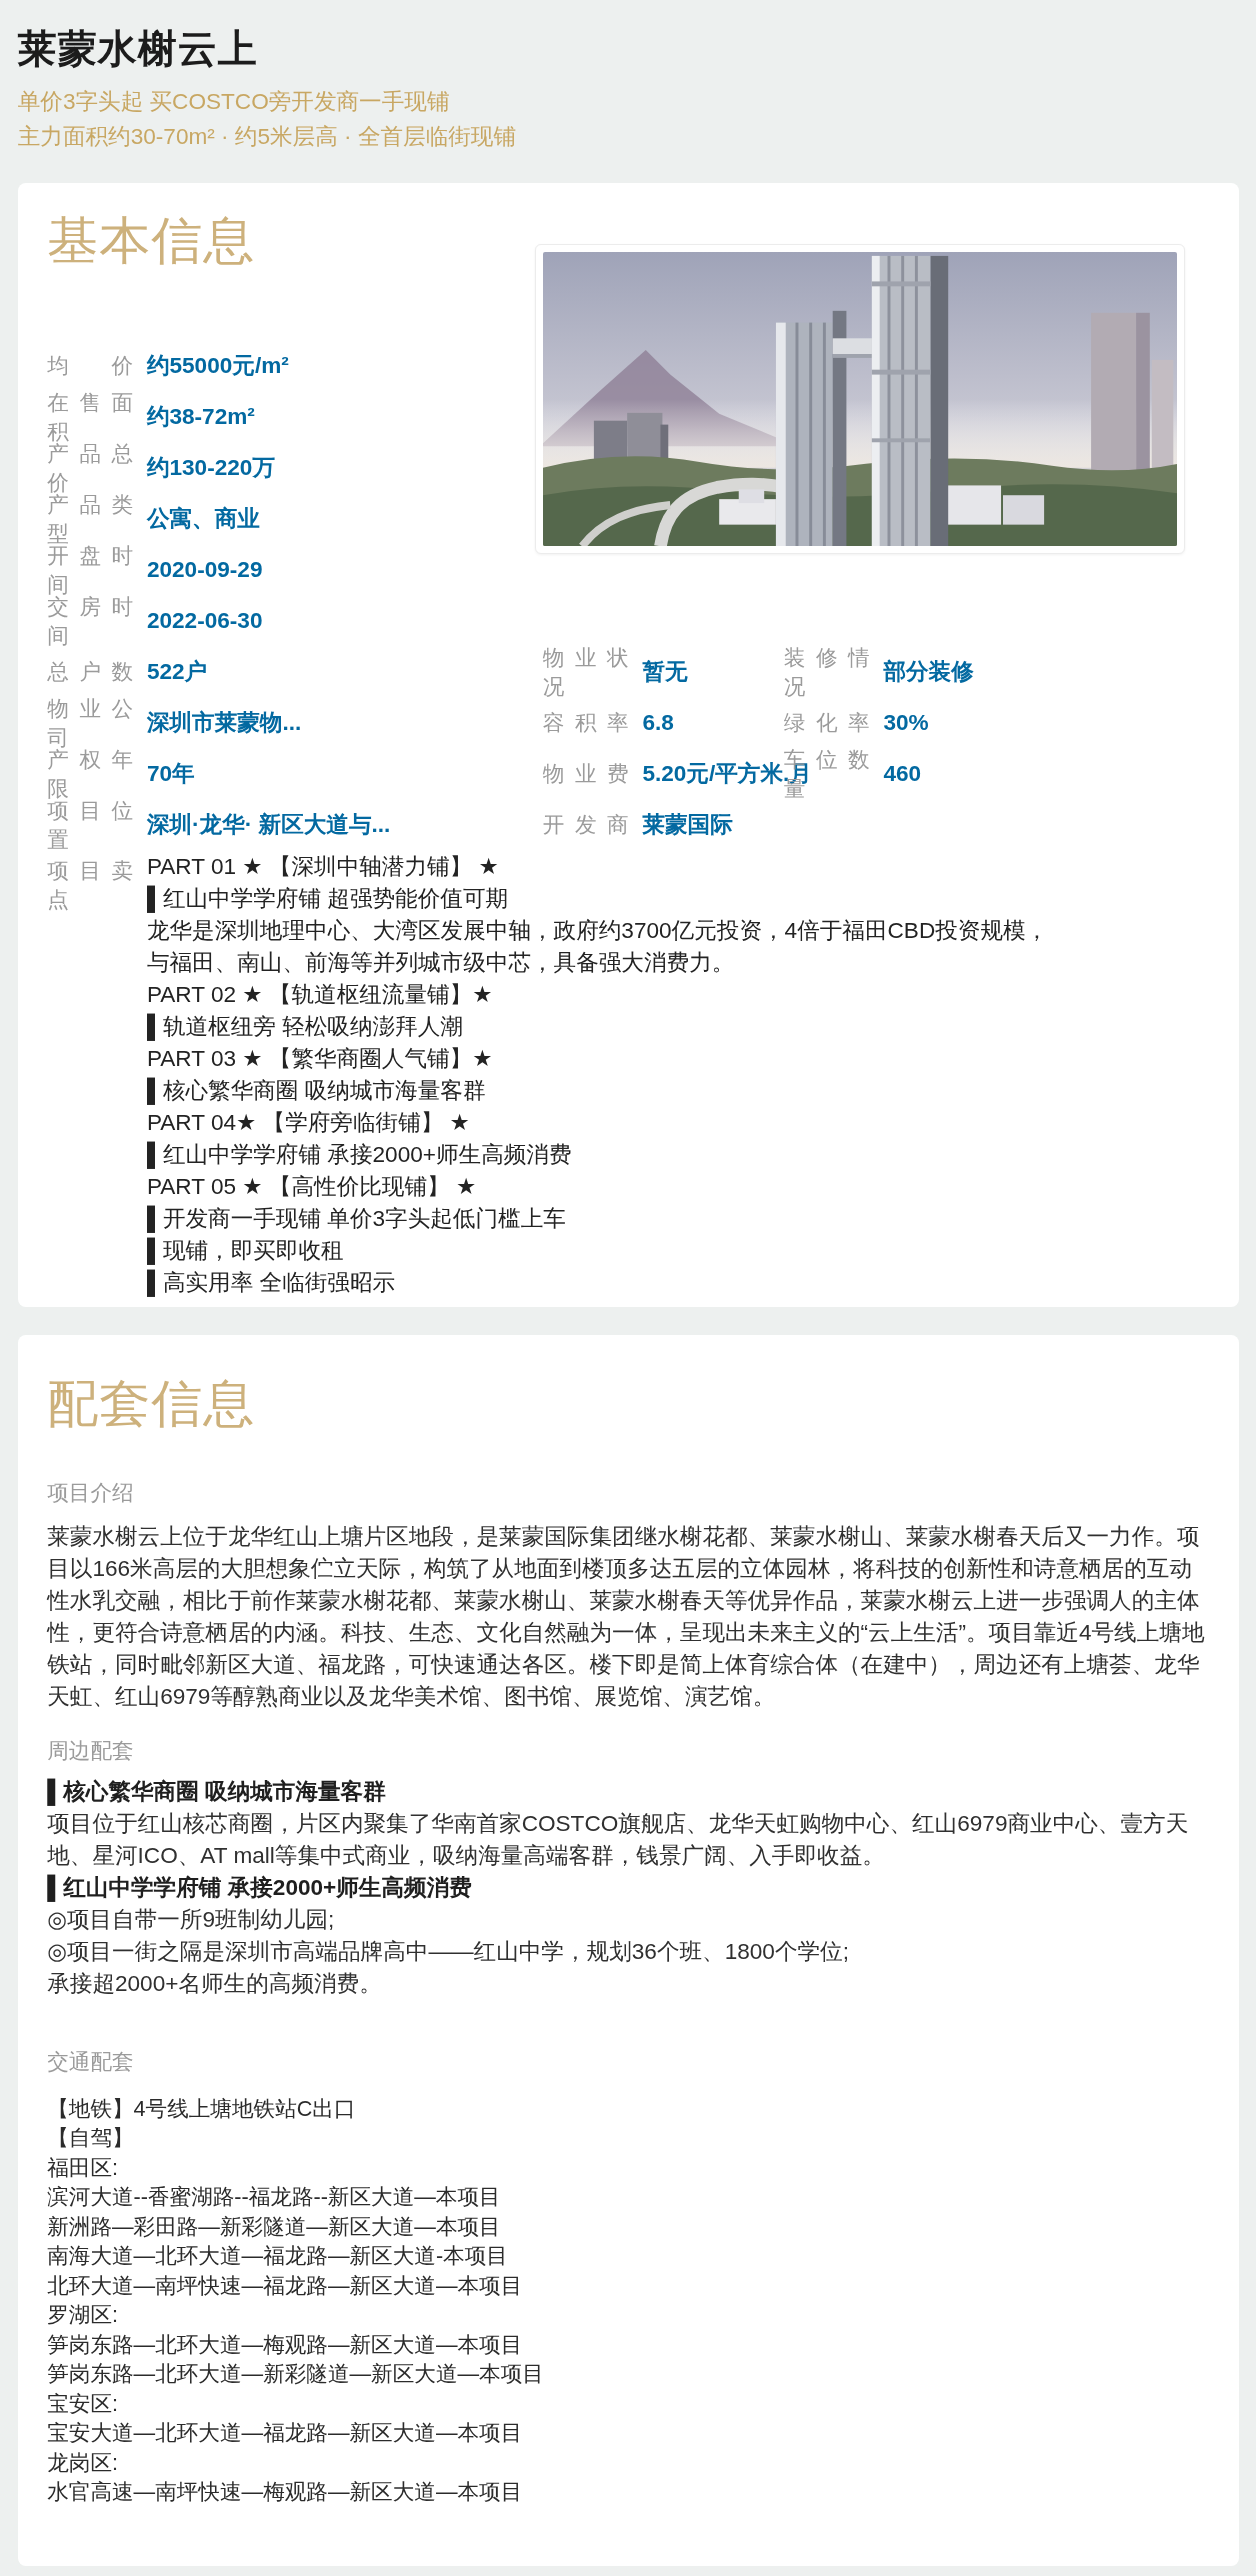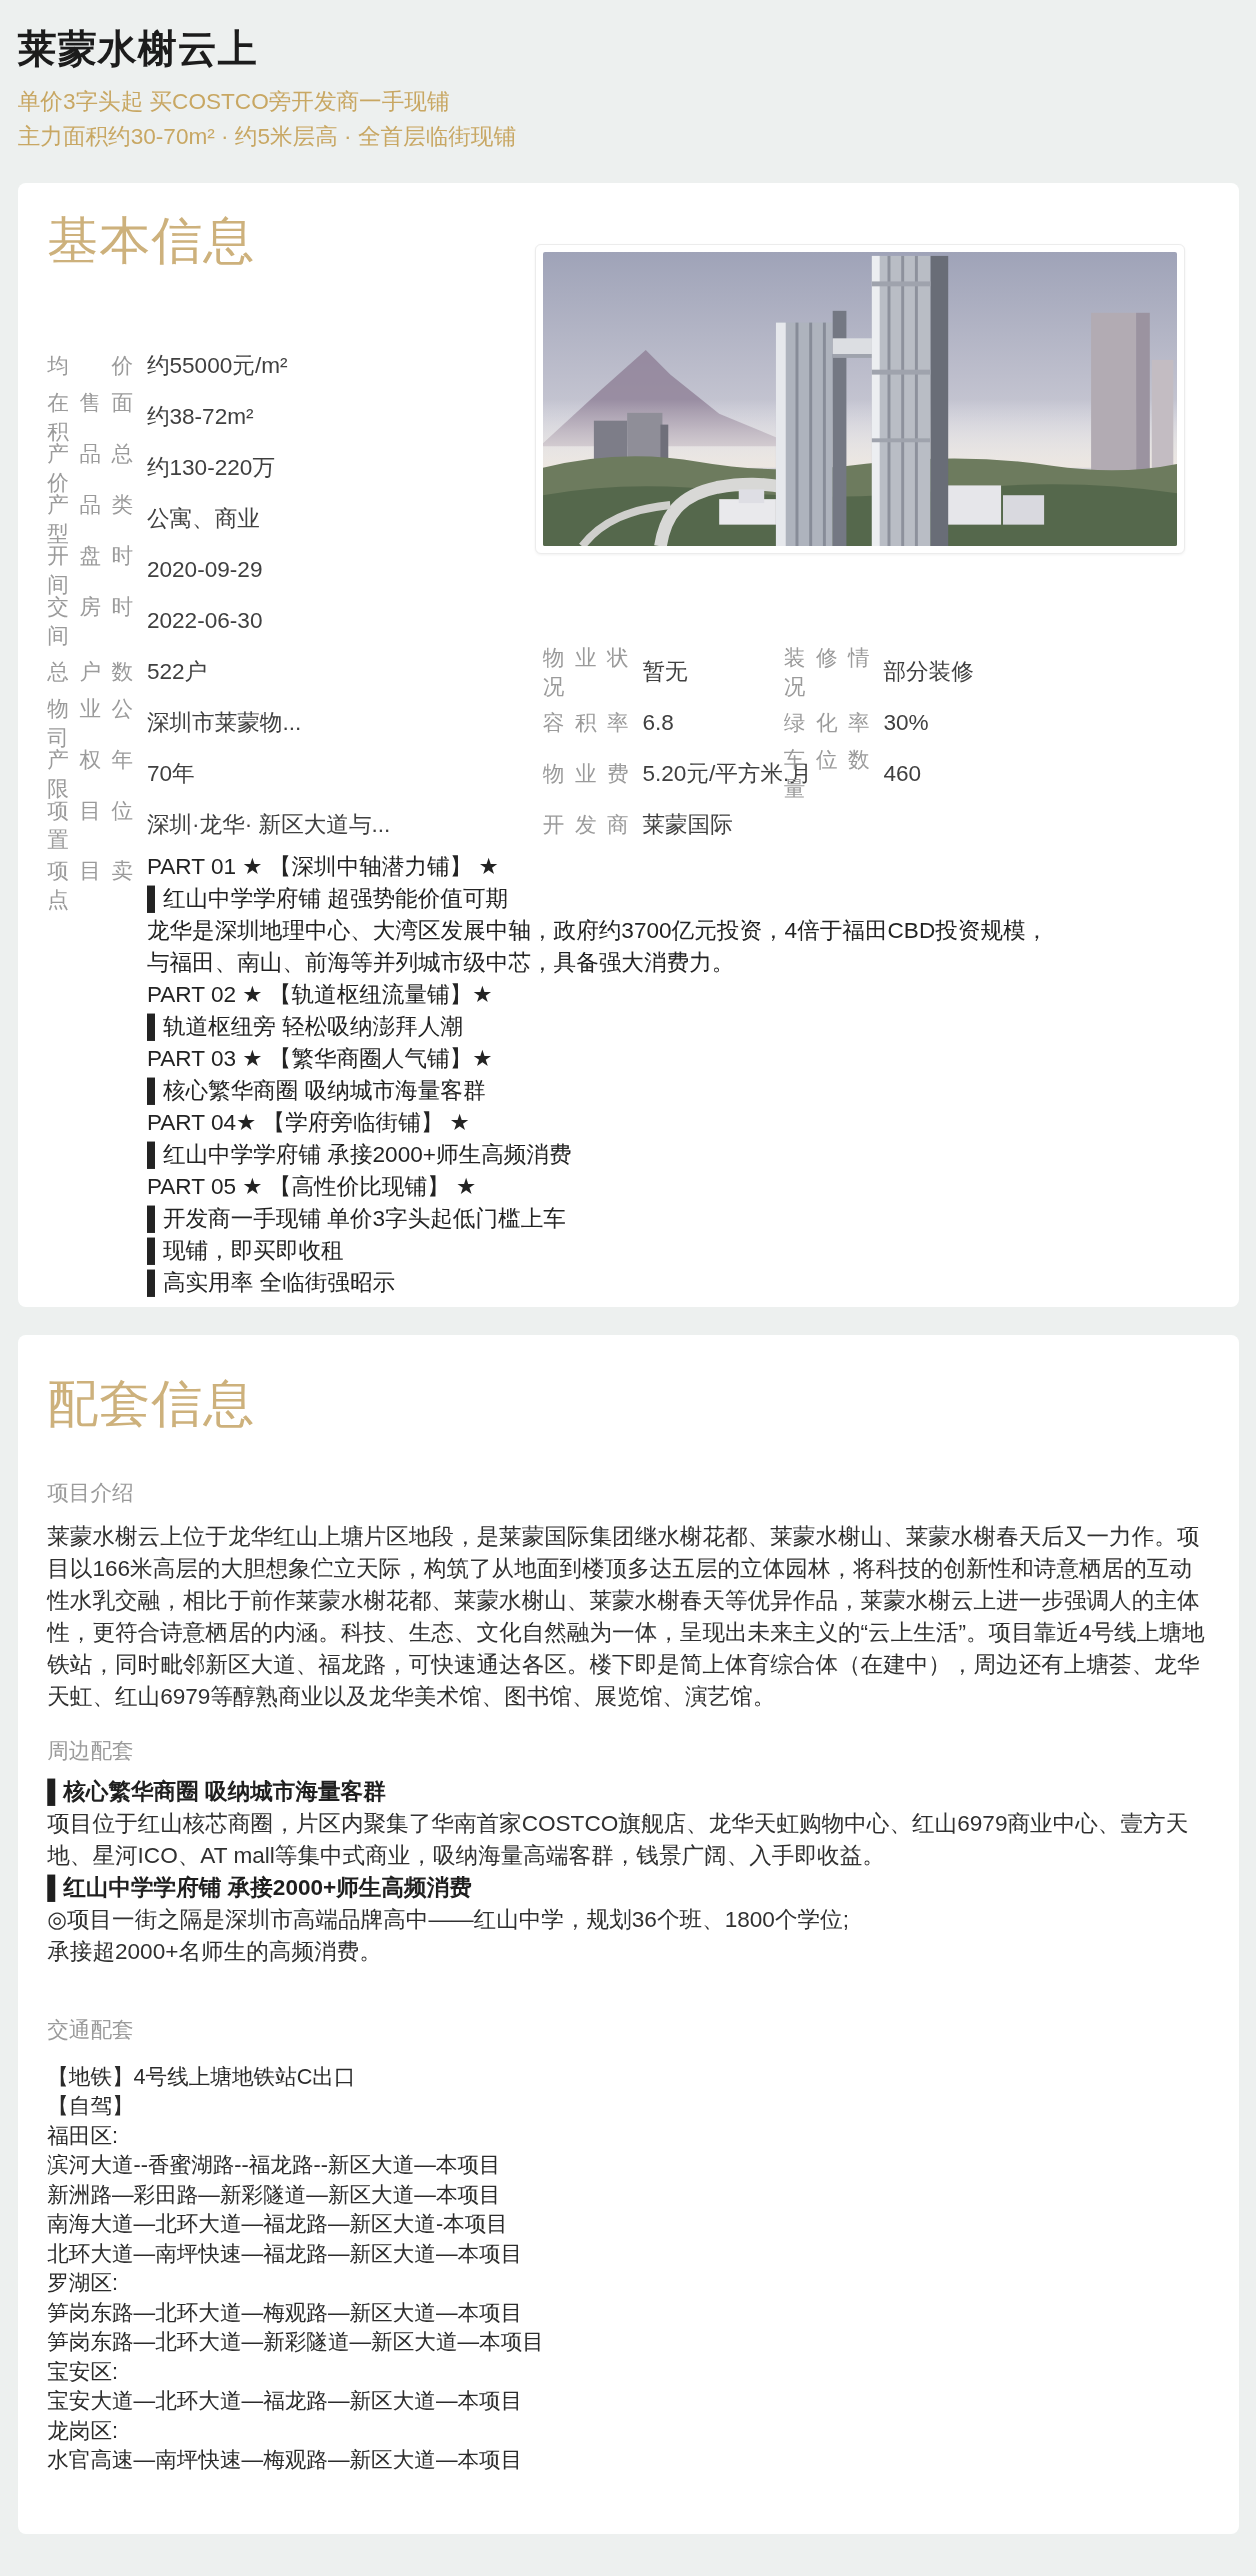--- a/index.html
+++ b/index.html
@@ -24,21 +24,21 @@
          box-shadow:0 1px 2.9px rgba(0,0,0,.06);}
   .photo svg{width:100%;height:100%;display:block;border-radius:2px;}
   
   .col{position:absolute;}
   .col-left{left:29.5px;top:157px;width:491px;}
   .col-mid{left:525px;top:463px;width:245px;}
   .col-right{left:766px;top:463px;width:226px;}
   .kv{display:flex;align-items:center;height:51px;}
   .k{display:inline-block;width:86px;font-size:21.6px;color:#9b9b9b;font-weight:400;
      text-align:justify;text-align-last:justify;flex:0 0 86px;}
-  .v{margin-left:13.7px;font-size:22.6px;color:#404040;font-weight:400;white-space:nowrap;}
+  .v{margin-left:13.7px;font-size:22.6px;color:#0369a1;font-weight:700;white-space:nowrap;}
   .selling{position:absolute;left:29.5px;top:668px;display:flex;align-items:flex-start;width:1168px;}
   .selling .k{margin-top:4.9px;}
   .sell-lines{margin-left:13.7px;}
   .sell-lines div{font-size:22.6px;line-height:32px;color:#232323;font-weight:500;white-space:nowrap;}
   
   .sub{margin:47px 0 0 0;font-size:21.6px;line-height:25.5px;color:#9b9b9b;font-weight:400;}
   .para{margin:15.7px 0 0 0;max-width:1162px;font-size:22.6px;line-height:32px;color:#303030;}
   .m26{margin-top:25.5px;}
   .m50{margin-top:49px;}
   .blines{margin-top:11.8px;max-width:1162px;}
@@ -221,20 +221,21 @@
     <h2 class="sec">配套信息</h2>
 
     <p class="sub">项目介绍</p>
     <p class="para">莱蒙水榭云上位于龙华红山上塘片区地段，是莱蒙国际集团继水榭花都、莱蒙水榭山、莱蒙水榭春天后又一力作。项目以166米高层的大胆想象伫立天际，构筑了从地面到楼顶多达五层的立体园林，将科技的创新性和诗意栖居的互动性水乳交融，相比于前作莱蒙水榭花都、莱蒙水榭山、莱蒙水榭春天等优异作品，莱蒙水榭云上进一步强调人的主体性，更符合诗意栖居的内涵。科技、生态、文化自然融为一体，呈现出未来主义的“云上生活”。项目靠近4号线上塘地铁站，同时毗邻新区大道、福龙路，可快速通达各区。楼下即是简上体育综合体（在建中），周边还有上塘荟、龙华天虹、红山6979等醇熟商业以及龙华美术馆、图书馆、展览馆、演艺馆。</p>
 
     <p class="sub m26">周边配套</p>
     <div class="blines">
       <div class="b">▌核心繁华商圈 吸纳城市海量客群</div>
       <div>项目位于红山核芯商圈，片区内聚集了华南首家COSTCO旗舰店、龙华天虹购物中心、红山6979商业中心、壹方天地、星河ICO、AT mall等集中式商业，吸纳海量高端客群，钱景广阔、入手即收益。</div>
       <div class="b">▌红山中学学府铺 承接2000+师生高频消费</div>
+      <div>◎项目自带一所9班制幼儿园;</div>
       <div>◎项目一街之隔是深圳市高端品牌高中——红山中学，规划36个班、1800个学位;</div>
       <div>承接超2000+名师生的高频消费。</div>
     </div>
 
     <p class="sub m50">交通配套</p>
     <div class="tlines">
       <div>【地铁】4号线上塘地铁站C出口</div>
       <div>【自驾】</div>
       <div>福田区:</div>
       <div>滨河大道--香蜜湖路--福龙路--新区大道—本项目</div>

